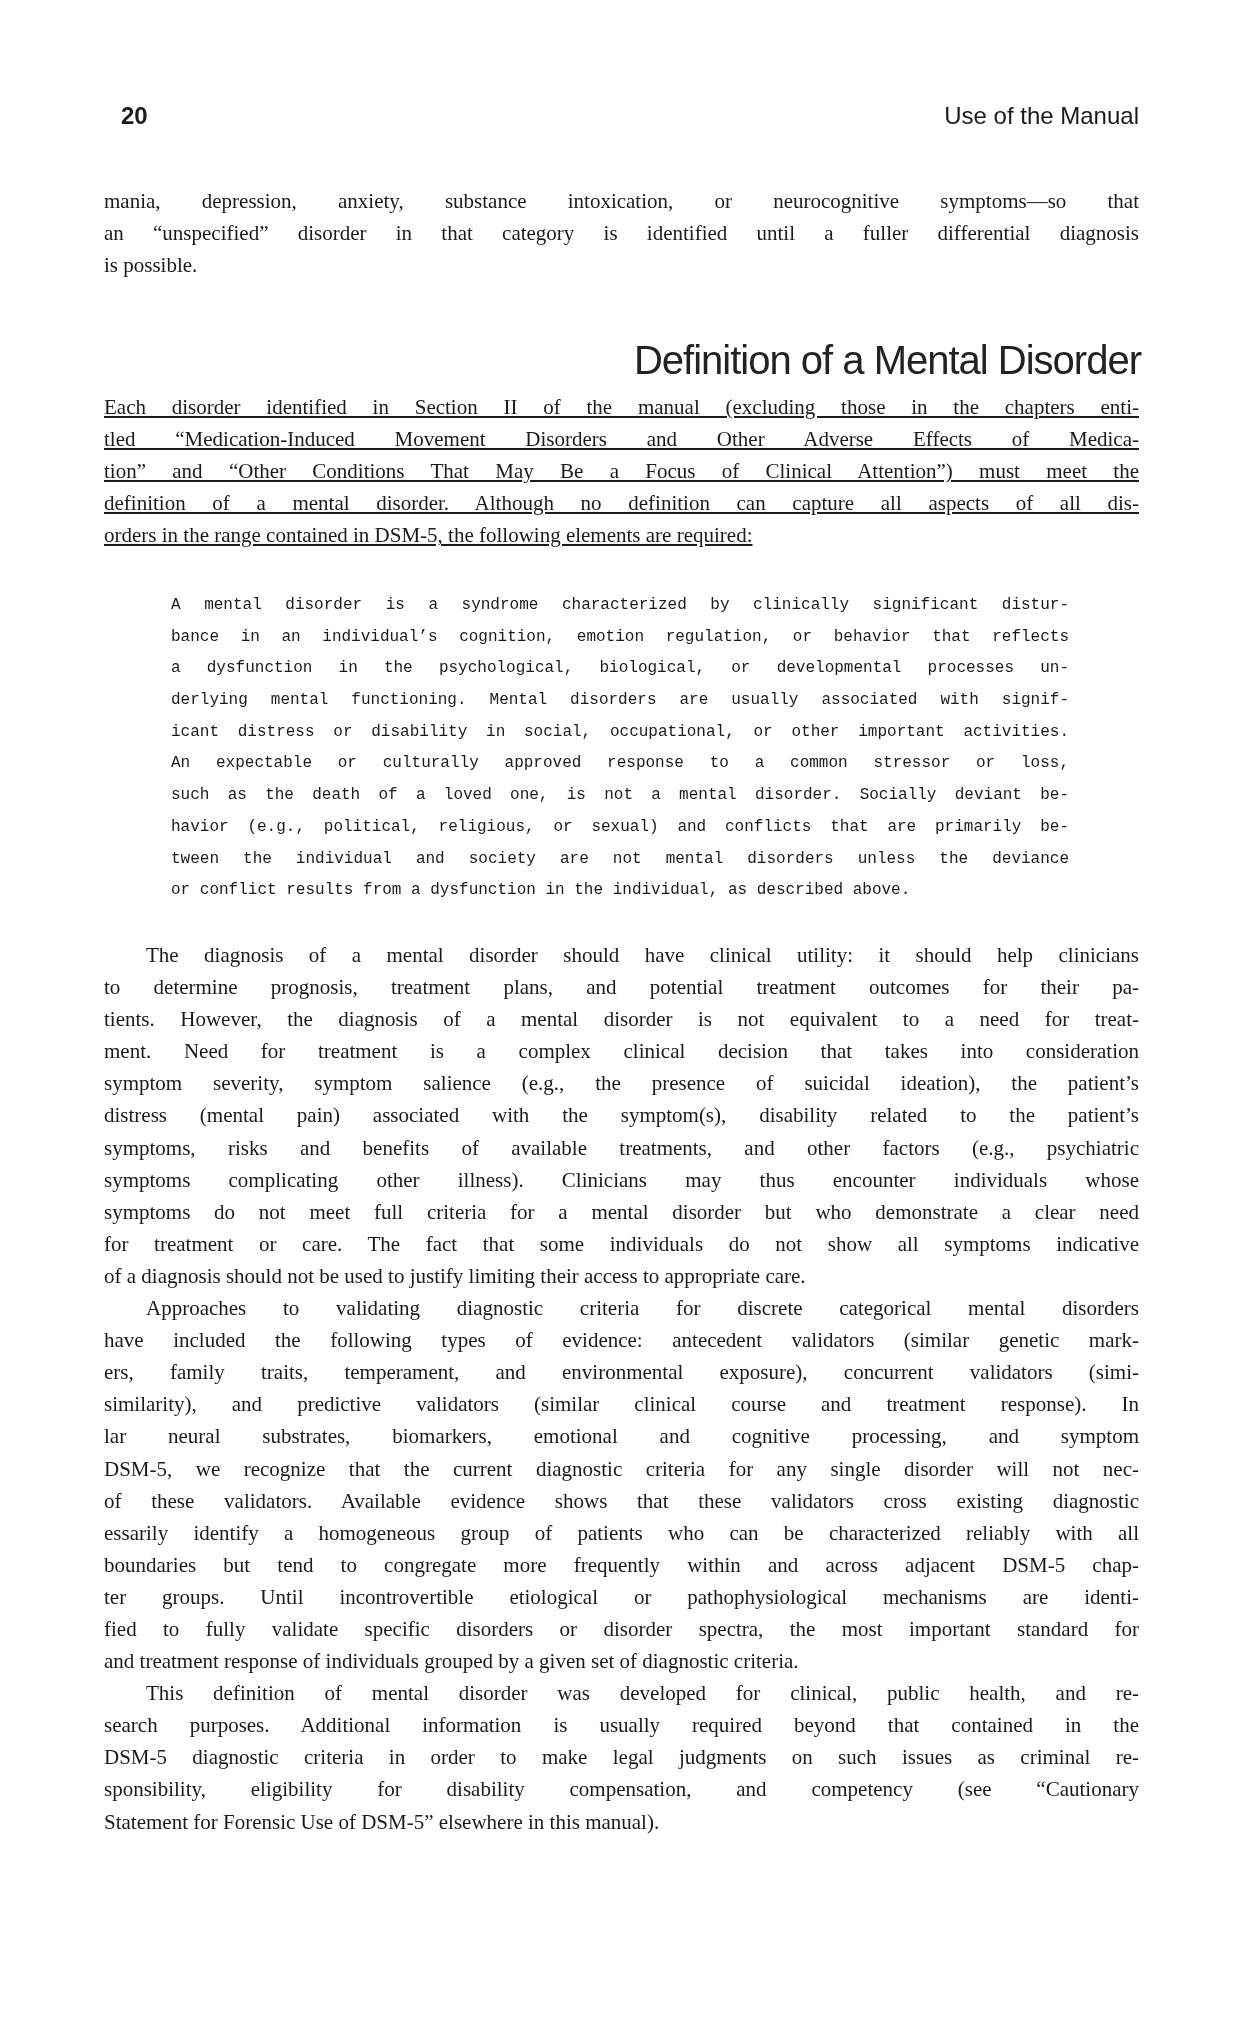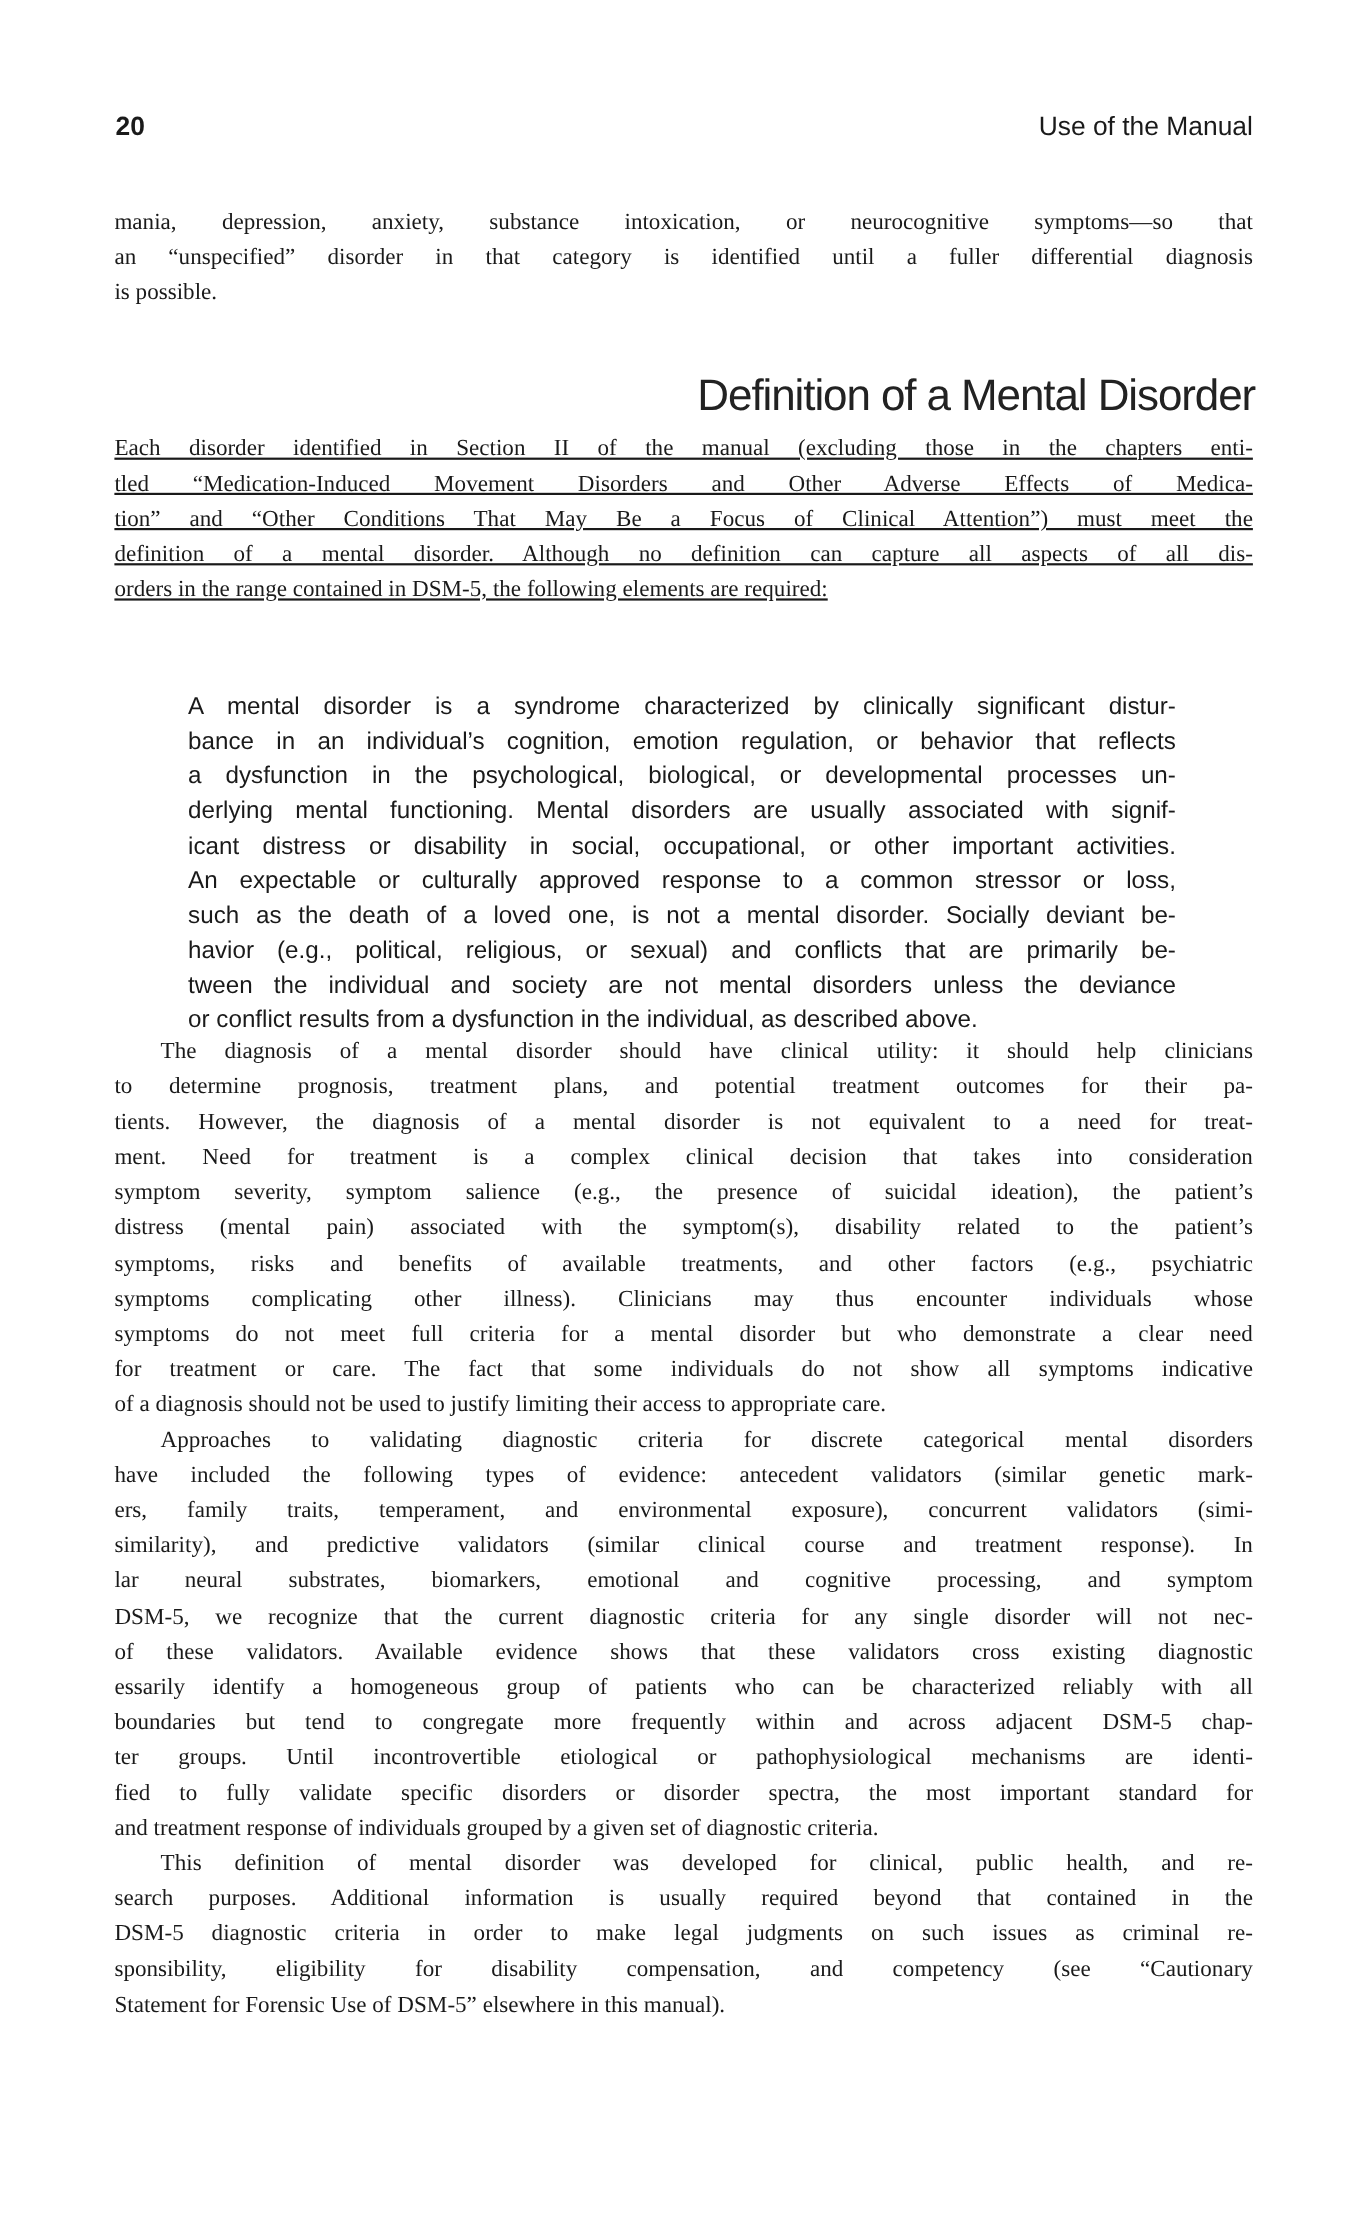--- a/index.html
+++ b/index.html
@@ -1,31 +1,31 @@
 <!DOCTYPE html>
 <html><head>
 <meta charset="utf-8">
 <style>
   html, body { margin: 0; padding: 0; background: #ffffff; }
   body { width: 1240px; height: 2022px; position: relative; overflow: hidden; color: #1a1a1a; }
   .page { position: absolute; left: 0; top: 0; width: 1240px; height: 2022px; background: #fff; }
   .running-head { position: absolute; left: 105px; top: 100px; width: 1034px; height: 32px;
     font-family: "Liberation Sans", sans-serif; font-size: 24px; line-height: 32px; }
-  .page-num { position: absolute; left: 0; top: 0; font-weight: bold; }
+  .page-num { position: absolute; left: 16px; top: 0; font-weight: bold; }
   .running-title { position: absolute; right: 0; top: 0; font-weight: normal; }
   .block { position: absolute; left: 104px; width: 1035px; }
   .serif { font-family: "Liberation Serif", serif; font-size: 21px; line-height: 32.1px; }
   .line { display: block; white-space: nowrap; text-align: justify; text-align-last: justify; height: 32.1px; overflow: visible; }
   .line.last { text-align-last: left; }
   .line.indent { padding-left: 42px; }
   .section-heading { position: absolute; left: 104px; width: 1035px; top: 333px; text-align: right;
     font-family: "Liberation Sans", sans-serif; font-weight: normal; font-size: 40px; line-height: 50px;
     letter-spacing: -1px; color: #222; }
   .quote { position: absolute; left: 171px; width: 898px; top: 590px;
-    font-family: Liberation Sans, sans-serif; font-size: 22px; line-height: 31.7px; margin-top: 36px; }
+    font-family: Liberation Mono, monospace; font-size: 16px; line-height: 31.7px; }
   .quote .line { height: 31.7px; }
 </style>
 </head>
 <body>
 
 <div class="page">
 
   <div class="running-head">
     <span class="page-num">20</span>
     <span class="running-title">Use of the Manual</span>

